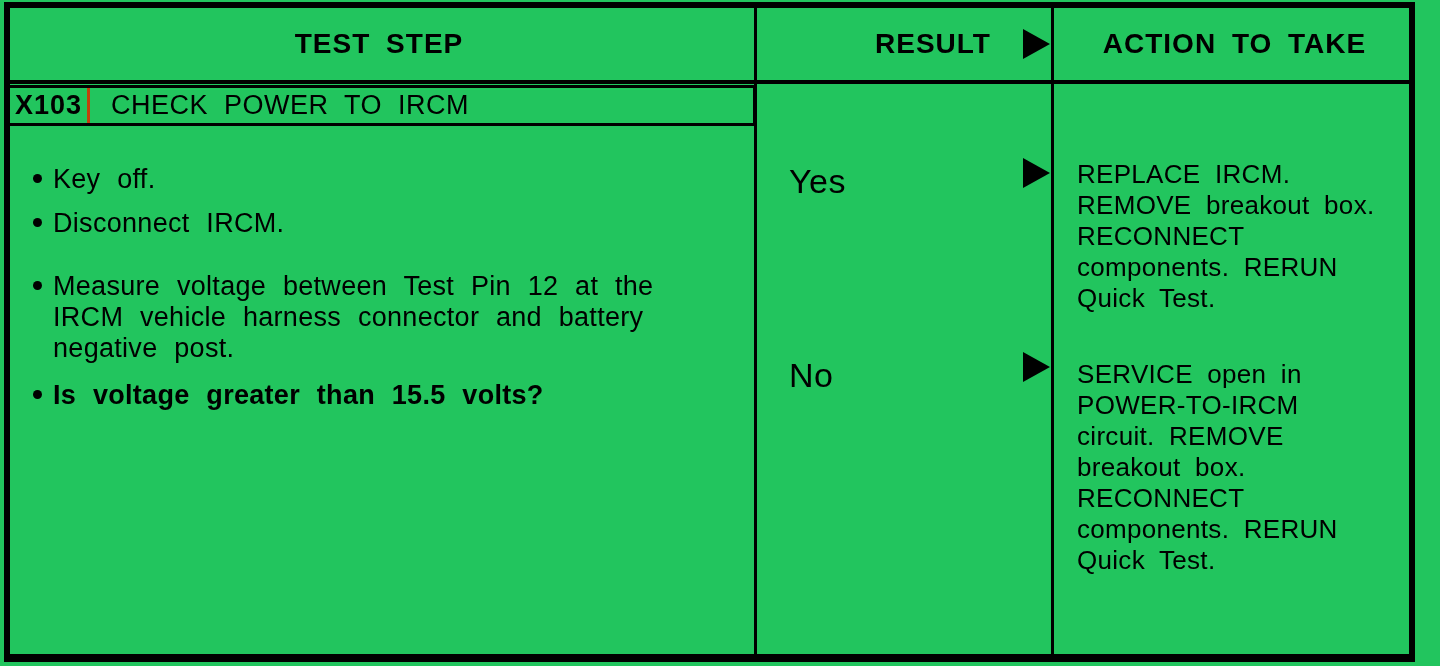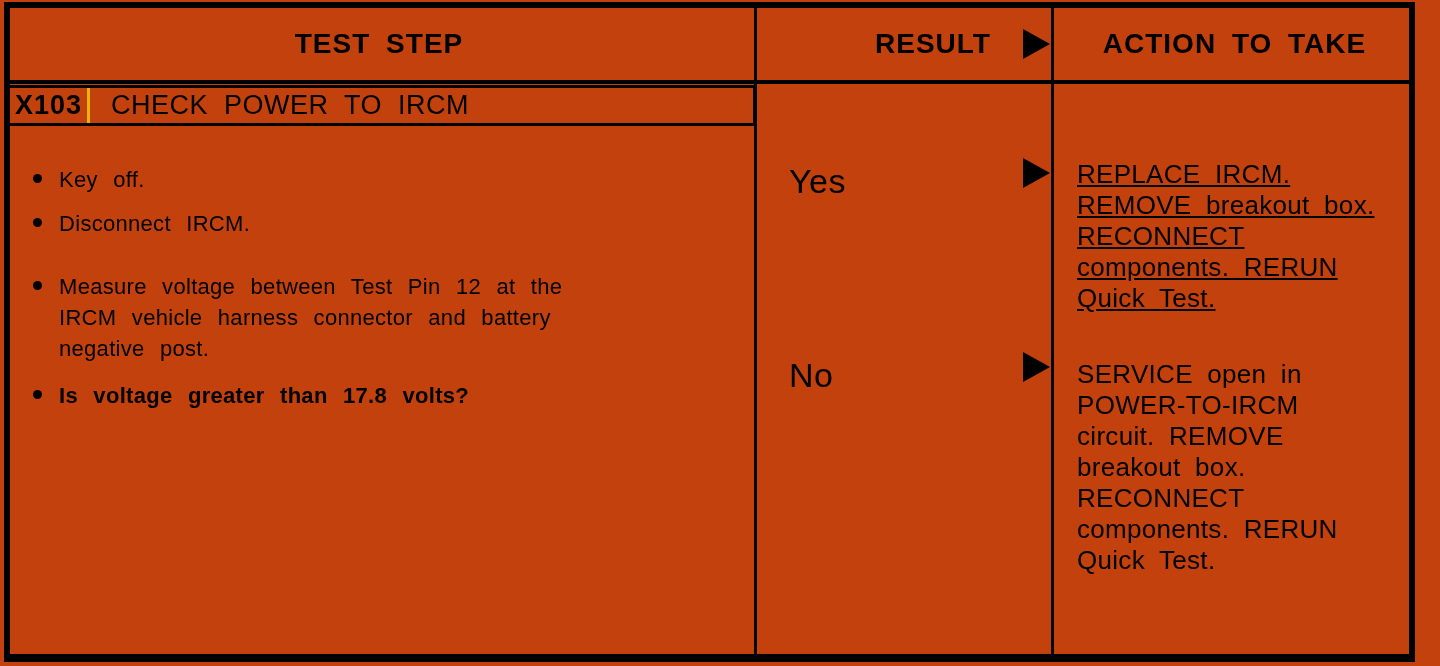--- a/index.html
+++ b/index.html
@@ -4,21 +4,21 @@
 <style>
   html, body {
     margin: 0;
     padding: 0;
     background: #ffffff;
   }
   .sheet {
     position: relative;
     width: 1440px;
     height: 666px;
-    background: #c2410c;
+    background: #22c55e;
     font-family: "Liberation Sans", sans-serif;
     color: #000000;
     overflow: hidden;
   }
   
   .table-frame {
     position: absolute;
     left: 4px; top: 2px;
     width: 1411px; height: 660px;
     box-sizing: border-box;
@@ -73,21 +73,21 @@
     box-sizing: border-box;
     border: 3px solid #000;
     border-left: none;
     display: flex;
     align-items: center;
   }
   .step-id {
     width: 80px;
     height: 100%;
     box-sizing: border-box;
-    border-right: 3px solid #eab308;
+    border-right: 3px solid #c2410c;
     display: flex;
     align-items: center;
     justify-content: center;
     font-size: 27px;
     font-weight: bold;
     letter-spacing: 1px;
   }
   .step-title {
     padding-left: 21px;
     font-size: 27px;
@@ -102,22 +102,22 @@
     display: flex;
   }
   .dot {
     flex: 0 0 auto;
     width: 9px; height: 9px;
     margin-top: 10px;
     border-radius: 50%;
     background: #000;
   }
   .btext {
-    margin-left: 17px;
-    font-size: 22px;
+    margin-left: 11px;
+    font-size: 27px;
     line-height: 31px;
     letter-spacing: 0.3px;
     word-spacing: 9px;
     white-space: pre-line;
     width: 670px;
   }
   .b0 { top: 164px; }
   .b1 { top: 208px; }
   .b2 { top: 271px; }
   .b3 { top: 380px; }
@@ -136,21 +136,21 @@
   .action-text {
     position: absolute;
     left: 1077px;
     width: 330px;
     font-size: 26px;
     line-height: 31px;
     letter-spacing: 0.3px;
     word-spacing: 7px;
     white-space: pre-line;
   }
-  .a0 { top: 159px; text-decoration: underline; }
+  .a0 { top: 159px; }
   .a1 { top: 359px; }
 </style>
 </head>
 <body>
 
 <div class="sheet">
 
   <div class="table-frame"></div>
   <div class="vline v1"></div>
   <div class="vline v2"></div>
@@ -175,21 +175,21 @@
     <div class="btext">Disconnect IRCM.</div>
   </div>
   <div class="bullet b2">
     <span class="dot"></span>
     <div class="btext">Measure voltage between Test Pin 12 at the
 IRCM vehicle harness connector and battery
 negative post.</div>
   </div>
   <div class="bullet b3">
     <span class="dot"></span>
-    <div class="btext">Is voltage greater than 17.8 volts?</div>
+    <div class="btext">Is voltage greater than 15.5 volts?</div>
   </div>
 
   <div class="result-label r-yes">Yes</div>
   <span class="arrow yes-arrow"></span>
   <div class="result-label r-no">No</div>
   <span class="arrow no-arrow"></span>
 
   <div class="action-text a0">REPLACE IRCM.
 REMOVE breakout box.
 RECONNECT

